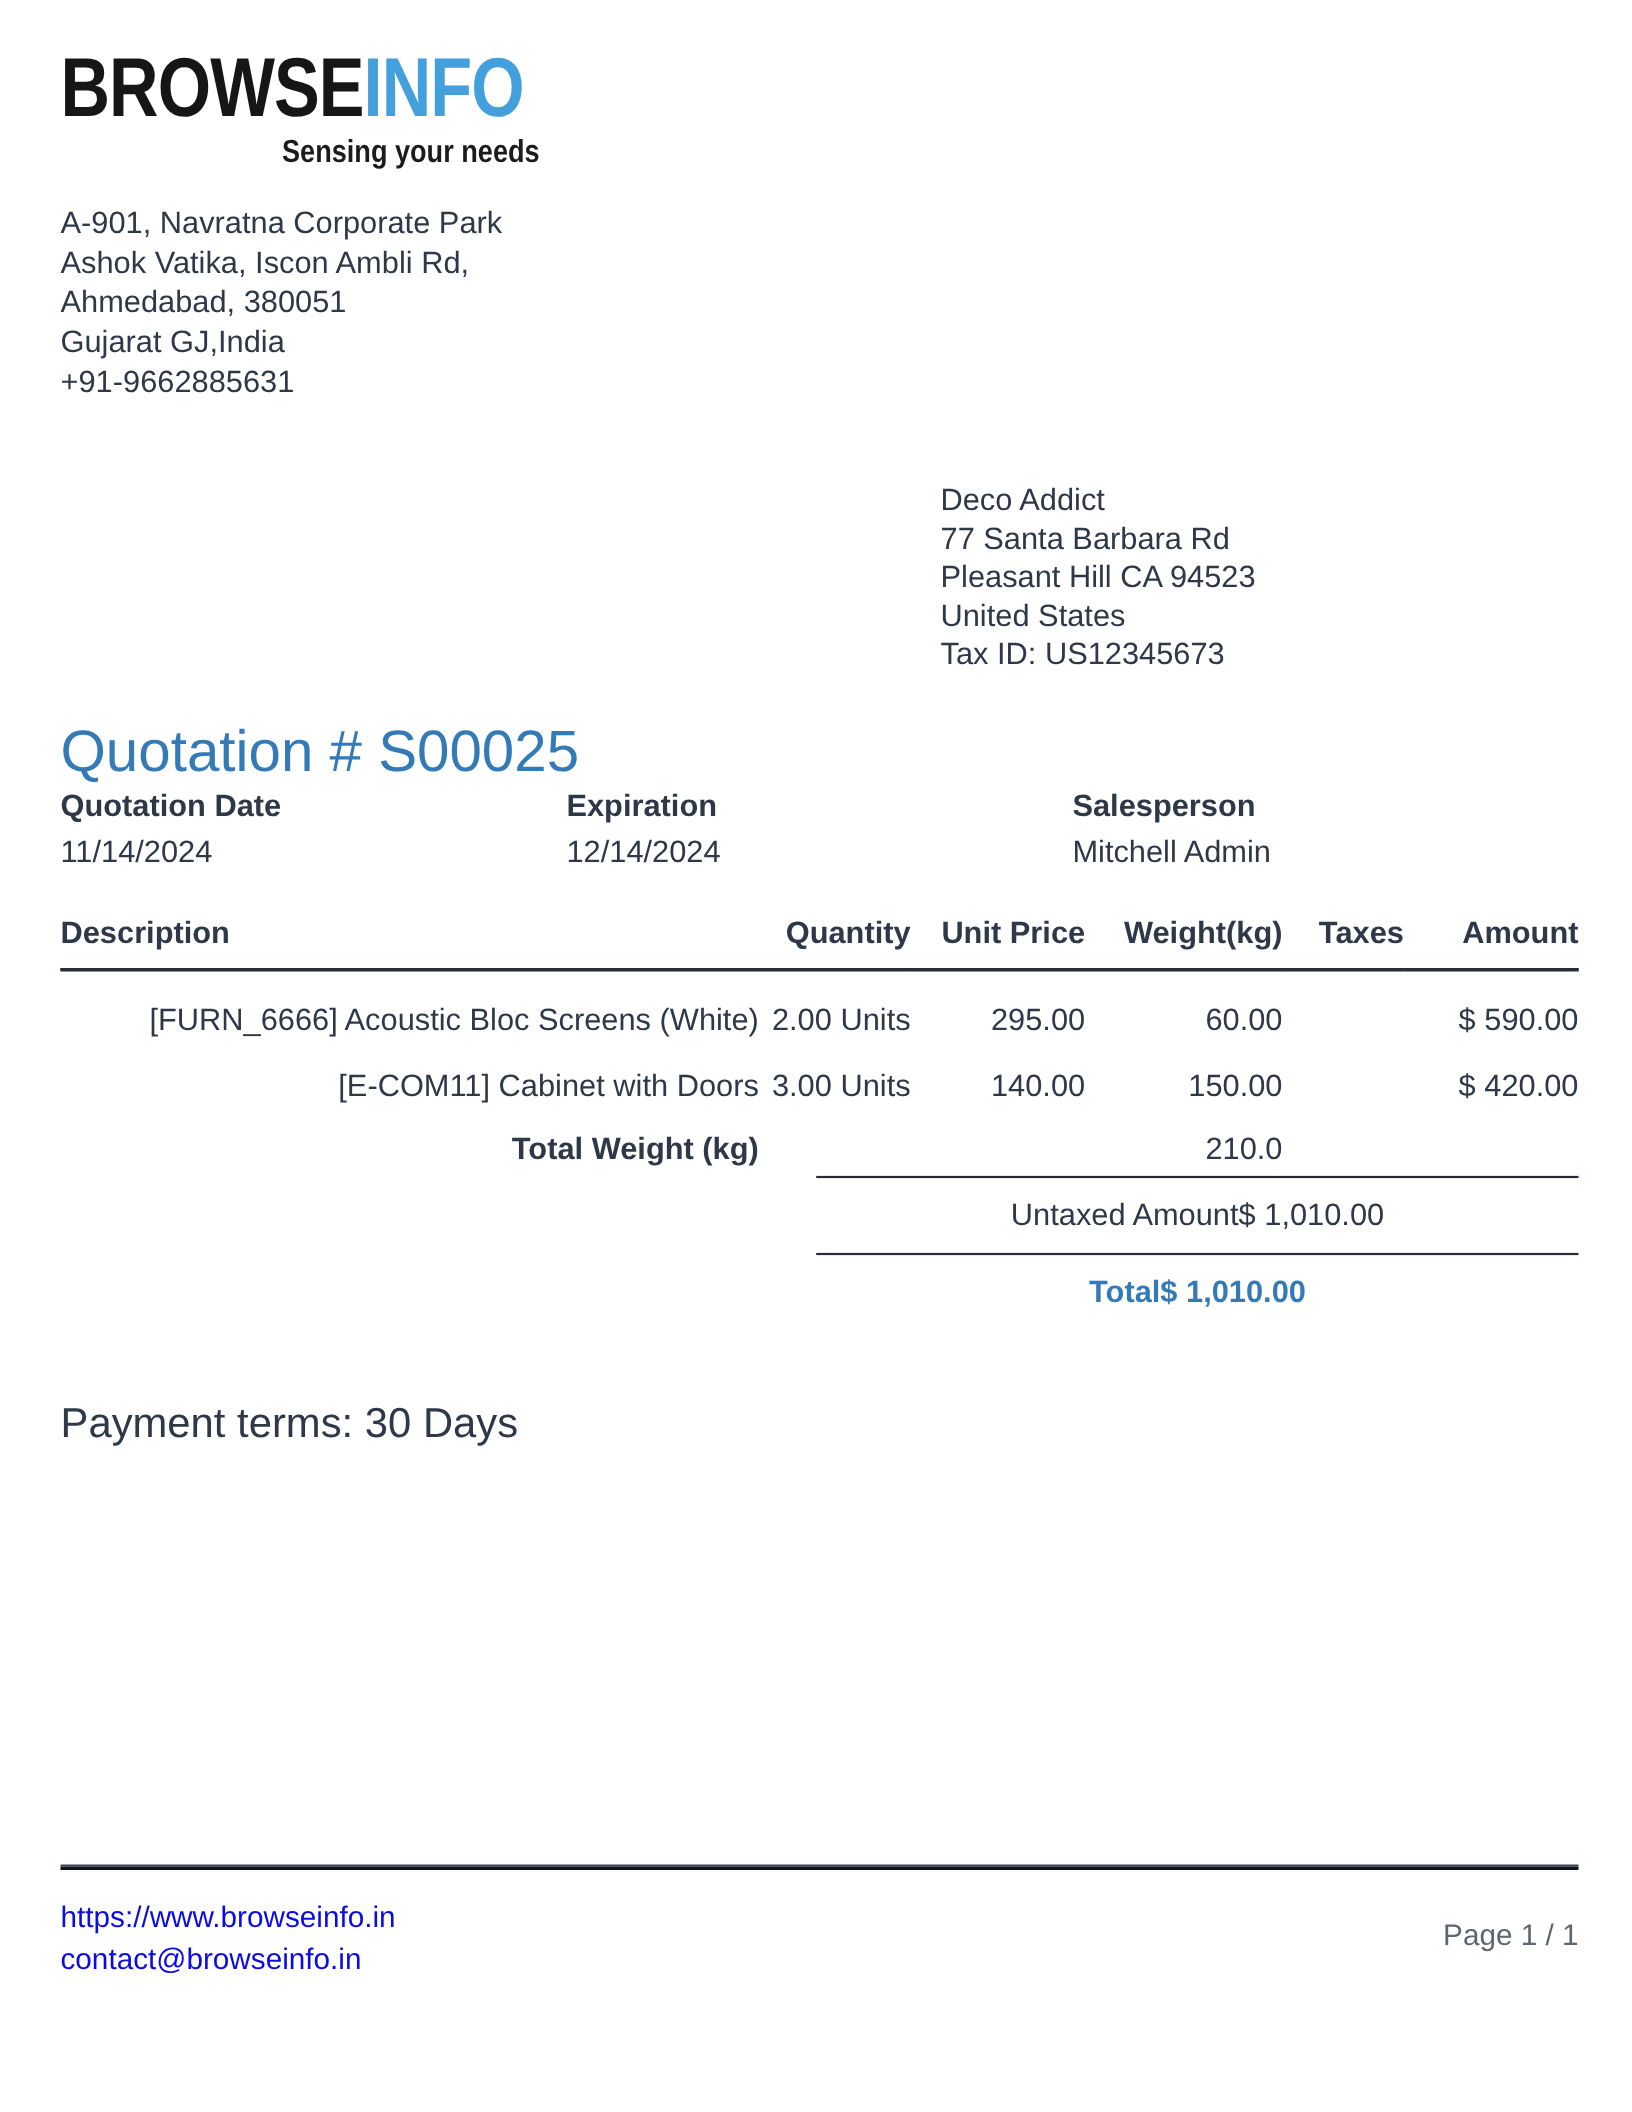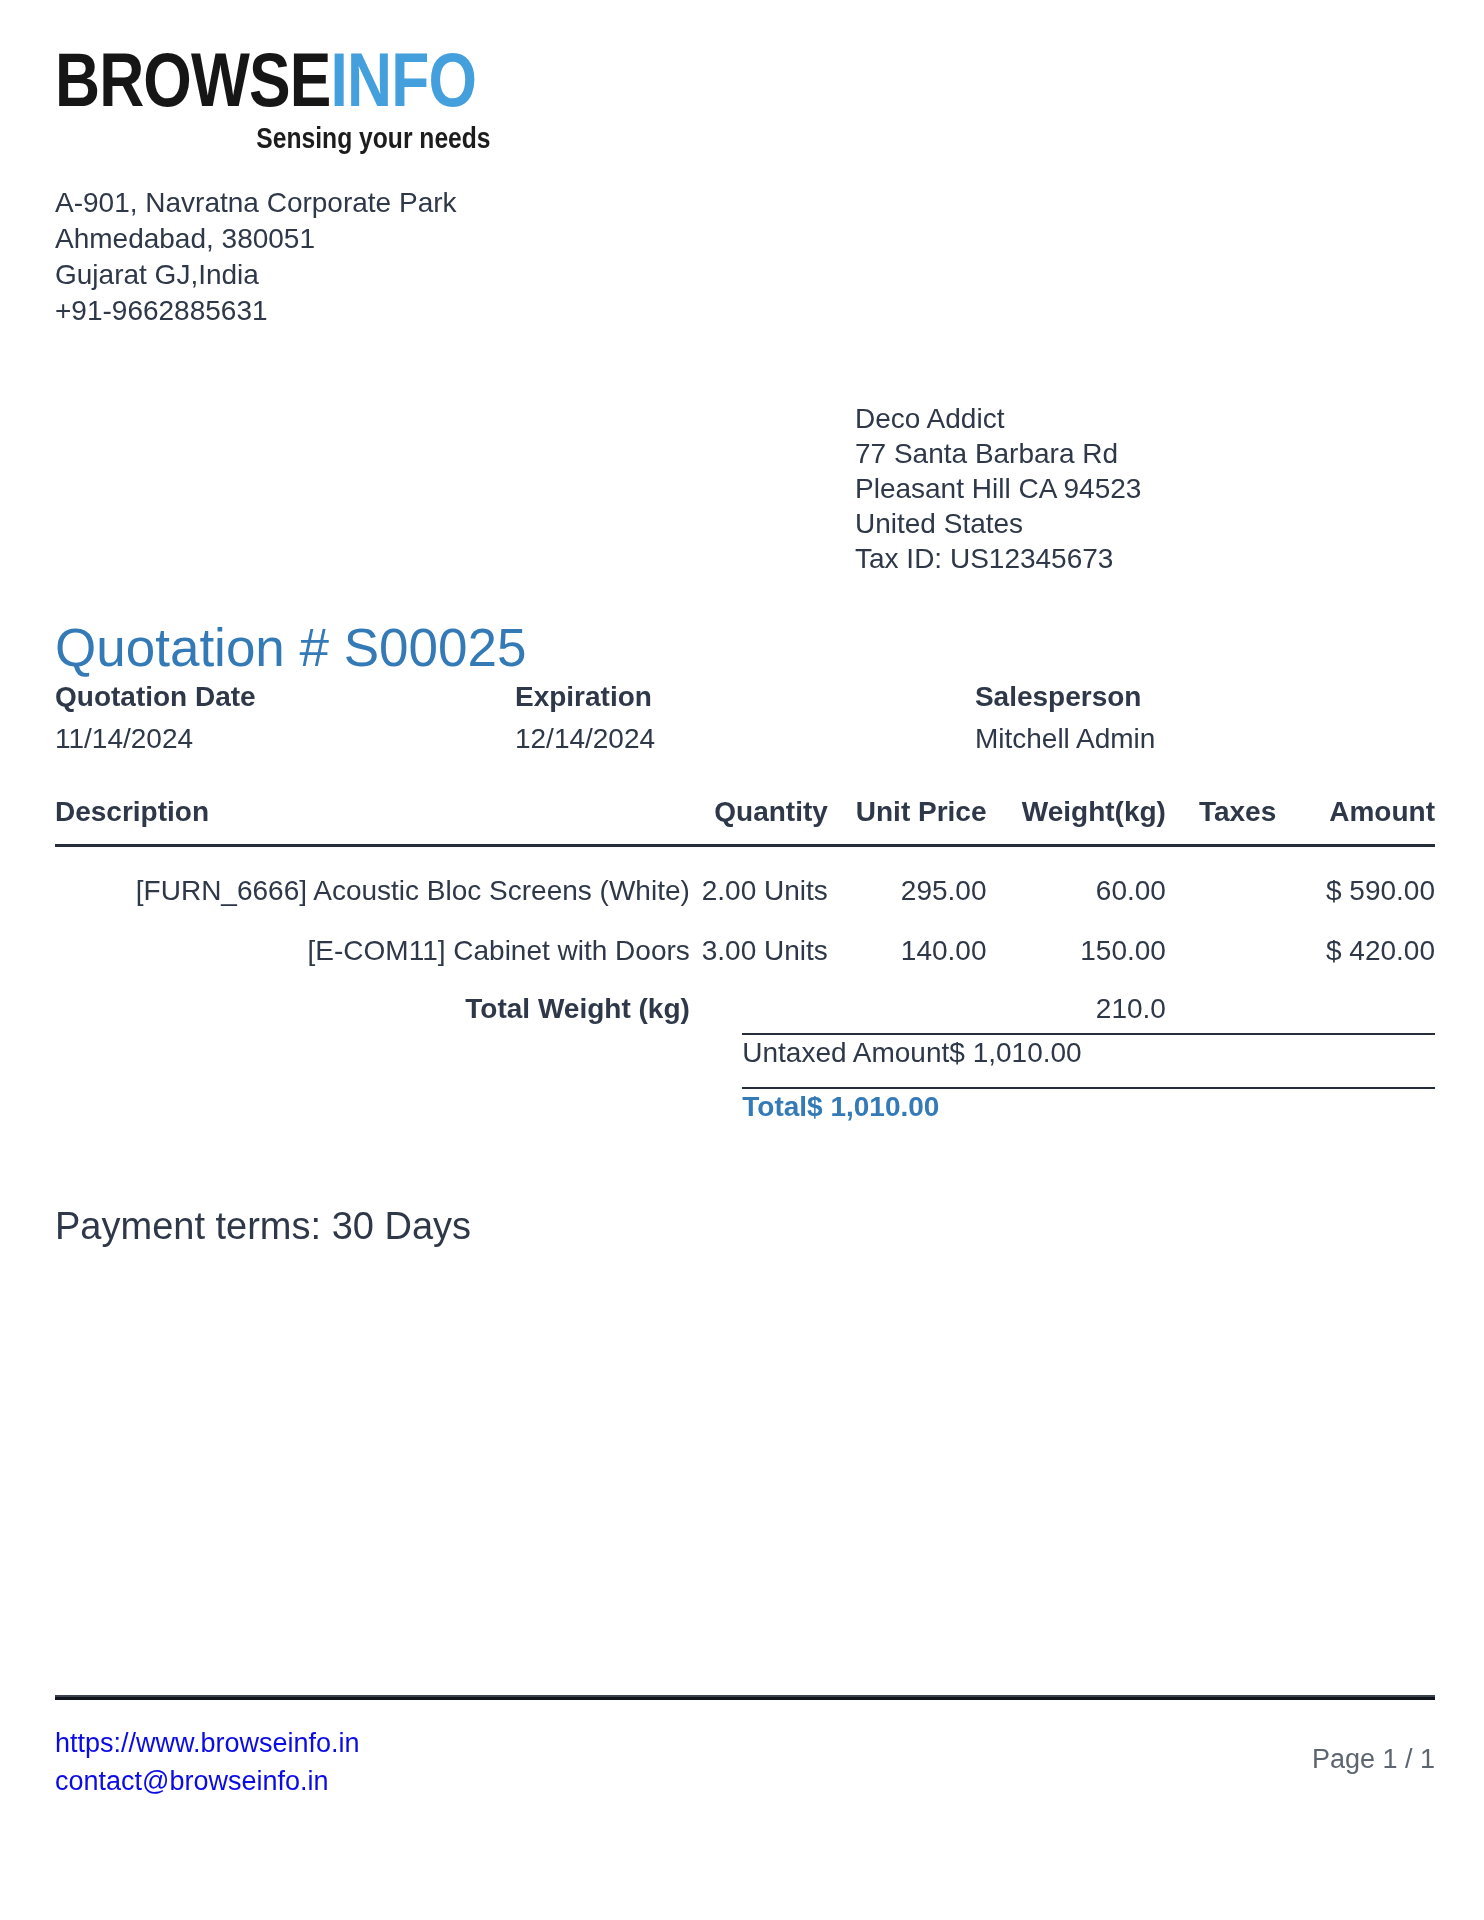--- a/index.html
+++ b/index.html
@@ -64,23 +64,23 @@
   table.items td { font-size: 28px; text-align: right; padding: 28px 0 0 0; white-space: nowrap; }
   table.items td.cell-desc { text-align: right; }
   table.items .weight-row td { padding-top: 26px; }
   table.items .weight-row .cell-desc { font-weight: bold; }
   .w-desc { width: 46%; } .w-qty { width: 10%; } .w-price { width: 11.5%; }
   .w-weight { width: 13%; } .w-taxes { width: 8%; } .w-amount { width: 11.5%; }
 
   
   .totals { margin-top: 8px; margin-left: auto; width: 50.2%; }
   .totals-row {
-    display: flex; justify-content: flex-start; align-items: baseline;
+    display: flex; justify-content: center; align-items: baseline;
     border-top: 2px solid var(--rule-dark); font-size: 28px;
-    padding: 2px 0 18px 0;
+    padding: 18px 0 18px 0;
   }
   .totals-row.total-row span { color: var(--accent-blue); font-weight: bold; }
 
   
   .payment-terms { margin-top: 64px; font-size: 38px; }
 
   
   .footer { position: absolute; top: 1695px; left: 55px; right: 49px; }
   .footer-divider { height: 2px; border-top: 2px solid #3c434e; border-bottom: 3px solid #10141c; }
   .footer-body { position: relative; margin-top: 24px; }
@@ -95,20 +95,21 @@
 
     <div class="logo-block">
       <span class="logo-line"><span>BROWSE</span><span class="logo-info">INFO</span></span>
       <div class="tagline-wrap">
         <span class="tagline">Sensing your needs</span>
       </div>
     </div>
 
     <div class="company-address">
       <div>A-901, Navratna Corporate Park</div>
+      <div>Ashok Vatika, Iscon Ambli Rd,</div>
       <div>Ahmedabad, 380051</div>
       <div>Gujarat GJ,India</div>
       <div>+91-9662885631</div>
     </div>
 
     <div class="customer-address">
       <div>Deco Addict</div>
       <div>77 Santa Barbara Rd</div>
       <div>Pleasant Hill CA 94523</div>
       <div>United States</div>

